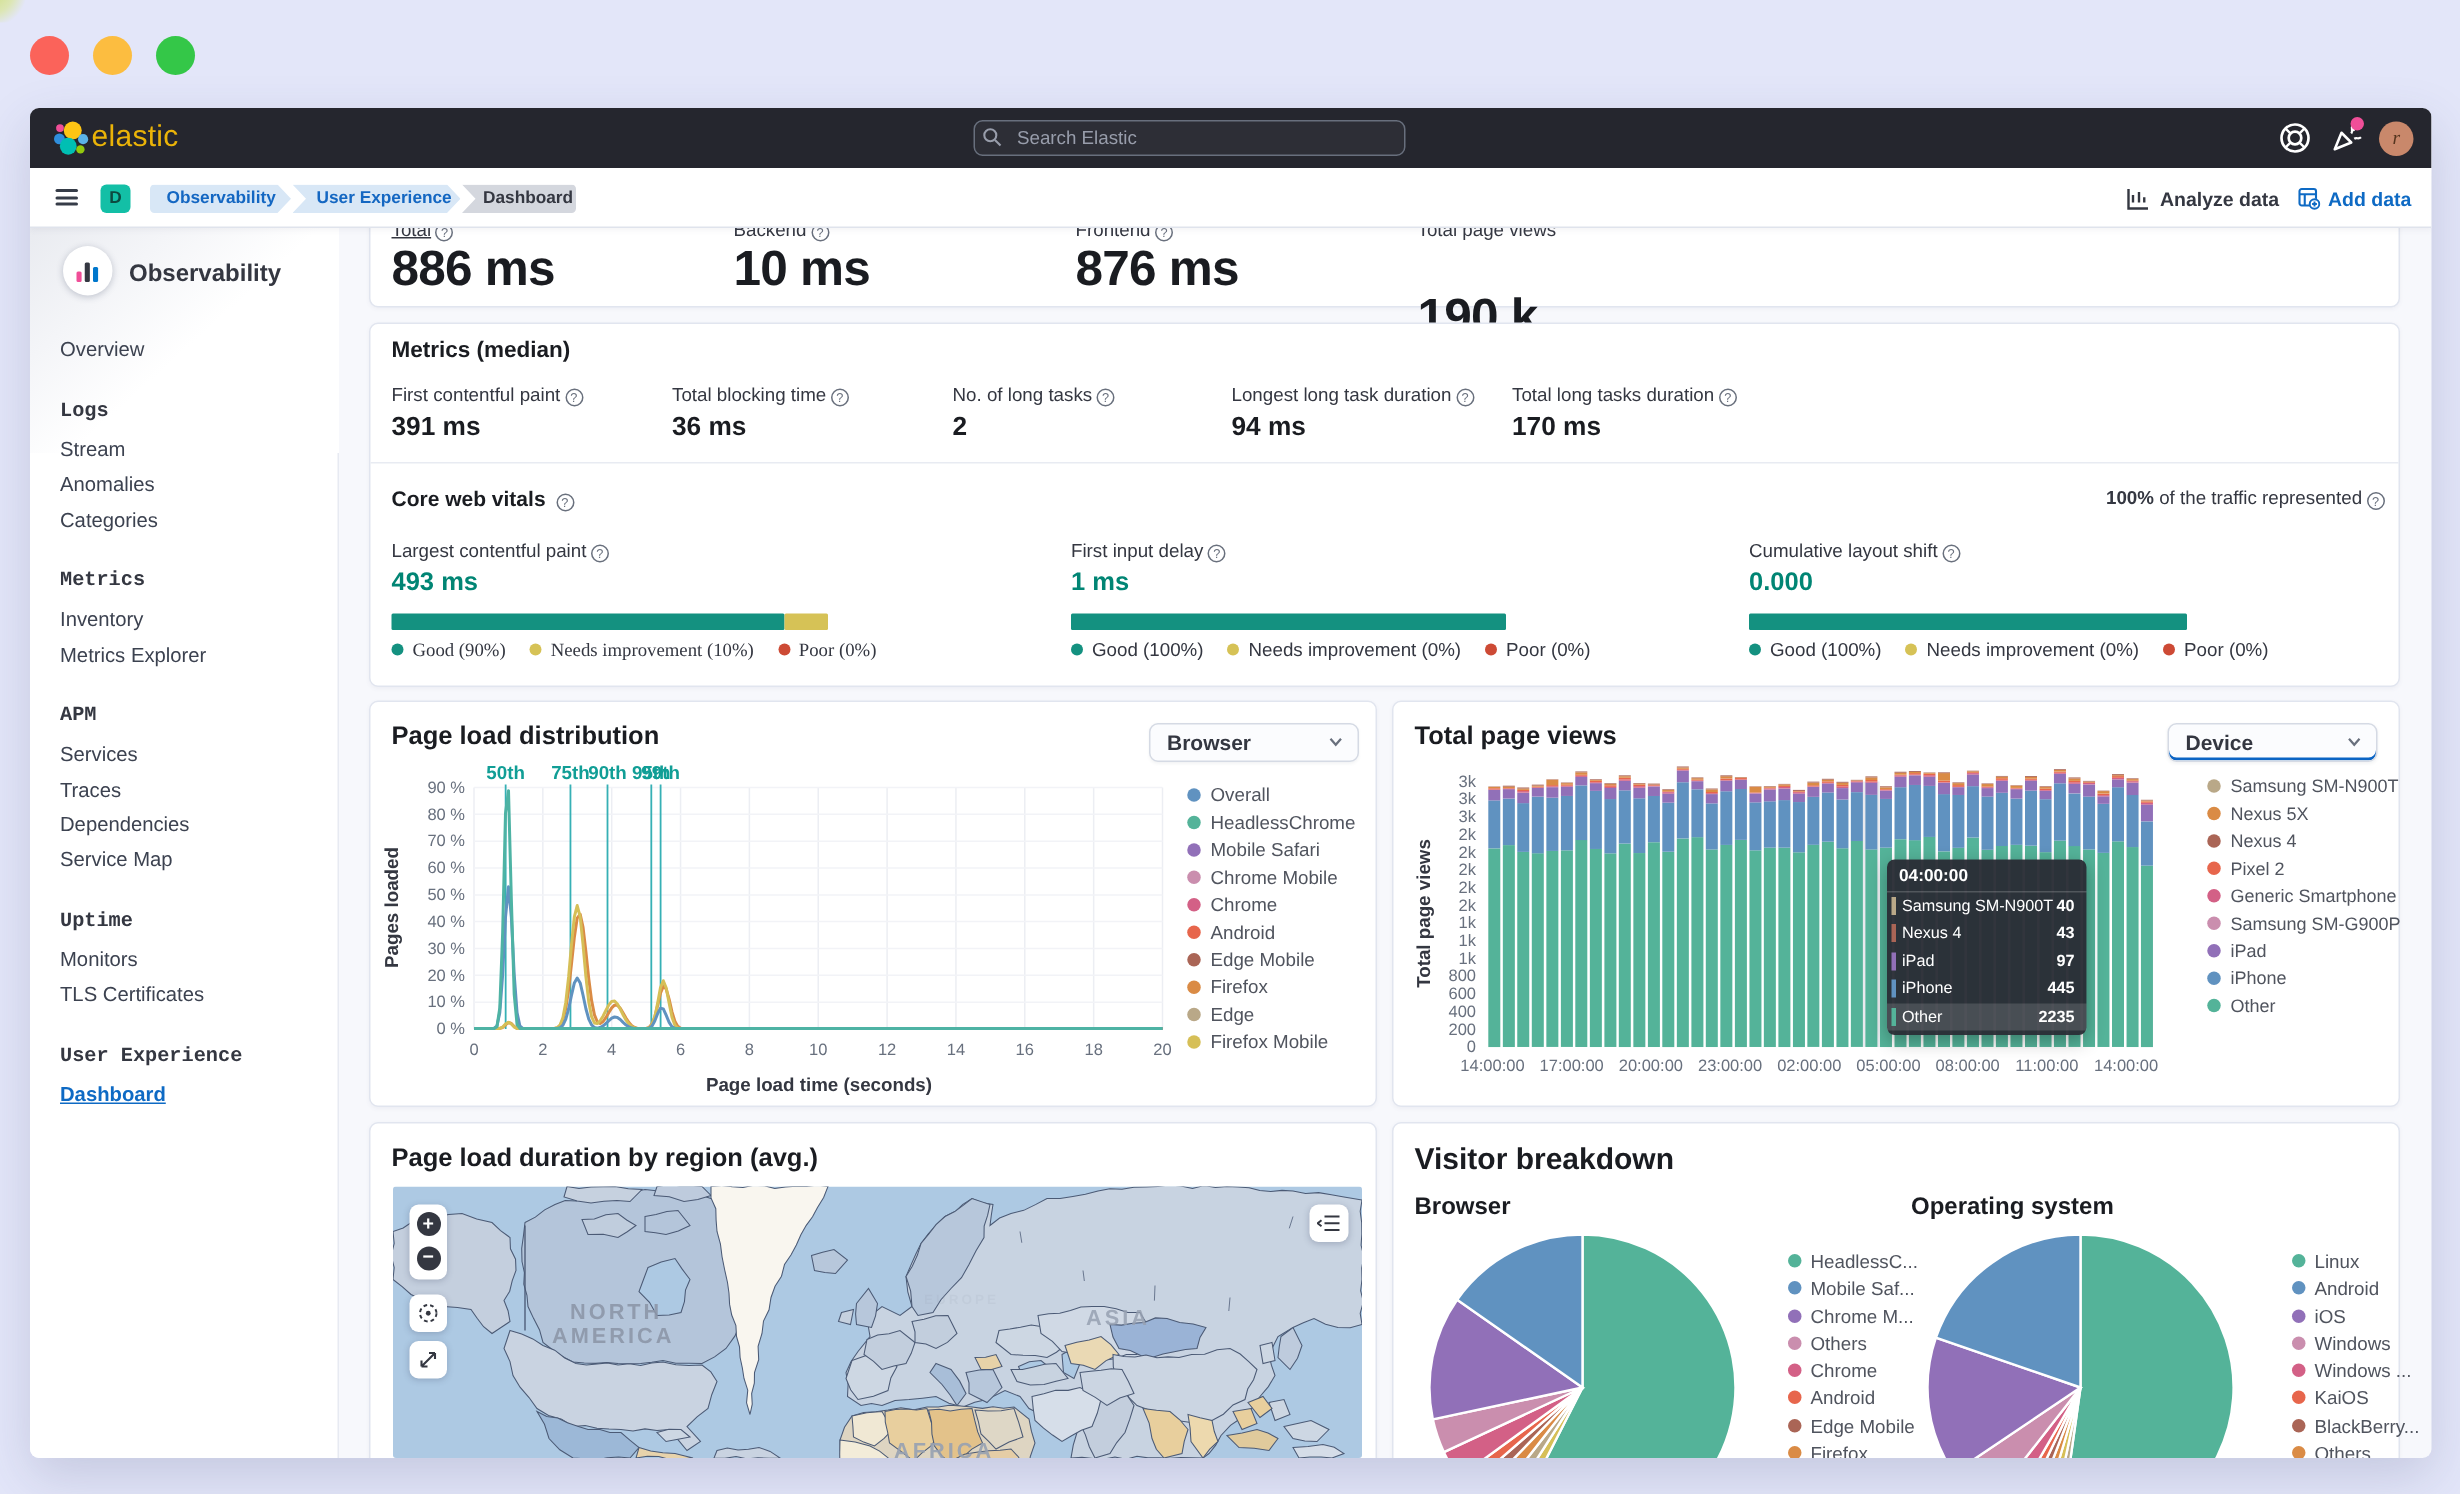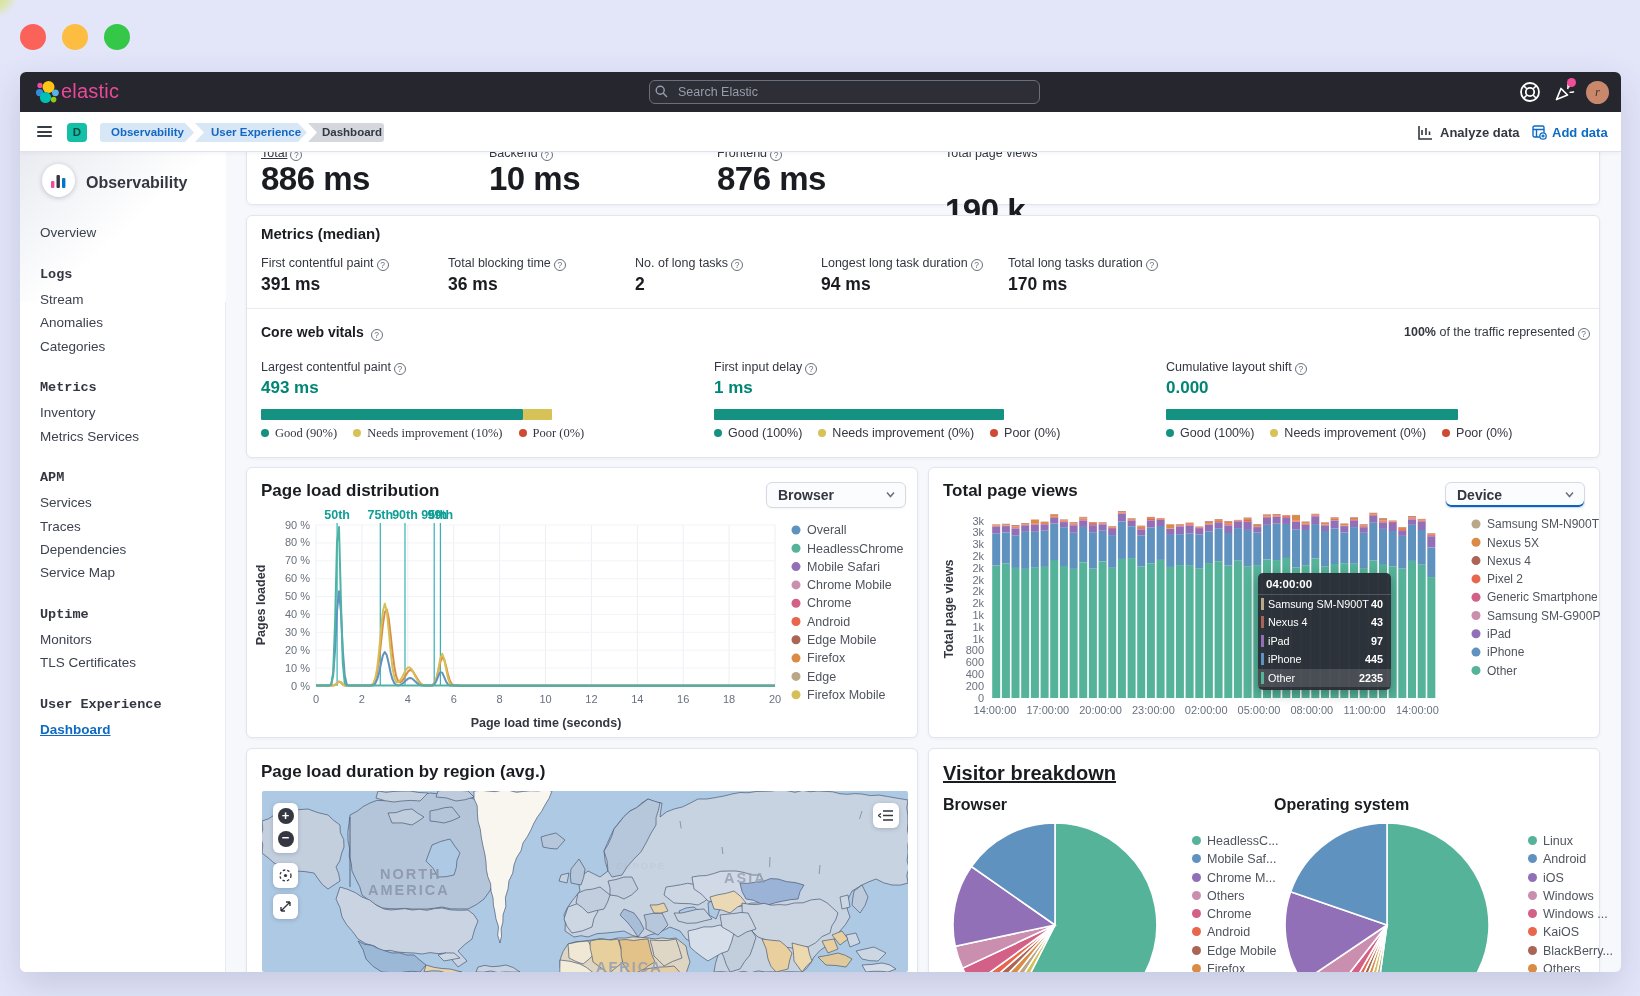--- a/index.html
+++ b/index.html
@@ -3,22 +3,22 @@
 *{margin:0;padding:0;box-sizing:border-box;}
 html,body{width:1640px;height:996px;overflow:hidden;}
 body{font-family:"Liberation Sans",sans-serif;background:#e3e6f9;position:relative;}
 .corner{position:absolute;left:0;top:0;width:20px;height:15px;
  background:radial-gradient(circle at -6px -6px,#cfdf80 0%,#dce6b4 45%,rgba(227,230,249,0) 72%);}
 #win{position:absolute;left:20px;top:72px;width:1601px;height:900px;background:#f7f8fc;
  border-radius:6px;overflow:hidden;box-shadow:0 12px 34px rgba(60,64,110,.18);}
 .abs{position:absolute;}
 
 #hdr{position:absolute;left:0;top:0;width:1601px;height:40px;background:#25262e;}
-#hdr .brand{position:absolute;left:41px;top:8px;color:#ec4899;font-size:20px;letter-spacing:.2px;}
-#search{position:absolute;left:629px;top:8px;width:391px;height:24px;border:1px solid #686f7d;
+#hdr .brand{position:absolute;left:41px;top:8px;color:#eab308;font-size:20px;letter-spacing:.2px;}
+#search{position:absolute;left:629px;top:8px;width:288px;height:24px;border:1px solid #686f7d;
  border-radius:6px;color:#989dab;font-size:12.5px;line-height:22px;padding-left:28px;background:rgba(255,255,255,.04);}
 
 #nav{position:absolute;left:0;top:40px;width:1601px;height:40px;background:#fff;z-index:30;
  border-bottom:1px solid #dfe3ec;box-shadow:0 1px 4px rgba(80,90,120,.07);}
 .burger{position:absolute;left:17px;top:14px;width:15px;height:11px;}
 .burger span{position:absolute;left:0;width:15px;height:2.2px;background:#363c48;border-radius:1px;}
 #dbadge{position:absolute;left:47px;top:11px;width:20px;height:19px;background:#13bfa6;border-radius:4px;
  color:#0c4a40;font-size:11.5px;font-weight:bold;text-align:center;line-height:19px;}
 .crumb{position:absolute;top:11px;height:19px;font-size:11.5px;font-weight:600;line-height:19px;white-space:nowrap;}
 .crumb.b{background:#d8e7f6;color:#1467c2;}
@@ -149,21 +149,21 @@
 <rect x="12" y="6" width="3.4" height="10" rx="1" fill="#0077cc"></rect>
       </svg>
       <div id="stitle">Observability</div>
       <div class="sitem " style="top:73px">Overview</div>
       <div class="sitem hd" style="top:115px">Logs</div>
       <div class="sitem " style="top:140px">Stream</div>
       <div class="sitem " style="top:163px">Anomalies</div>
       <div class="sitem " style="top:187px">Categories</div>
       <div class="sitem hd" style="top:228px">Metrics</div>
       <div class="sitem " style="top:253px">Inventory</div>
-      <div class="sitem " style="top:277px">Metrics Services</div>
+      <div class="sitem " style="top:277px">Metrics Explorer</div>
       <div class="sitem hd" style="top:318px">APM</div>
       <div class="sitem " style="top:343px">Services</div>
       <div class="sitem " style="top:367px">Traces</div>
       <div class="sitem " style="top:390px">Dependencies</div>
       <div class="sitem " style="top:413px">Service Map</div>
       <div class="sitem hd" style="top:455px">Uptime</div>
       <div class="sitem " style="top:480px">Monitors</div>
       <div class="sitem " style="top:503px">TLS Certificates</div>
       <div class="sitem hd" style="top:545px">User Experience</div>
       <div class="sitem lnk" style="top:570px">Dashboard</div>
@@ -759,21 +759,21 @@
 <svg style="position:absolute;left:5px;top:5px" width="15" height="15" viewBox="0 0 15 15">
 <path d="M3 12 L12 3 M3 12 v-4 M3 12 h4 M12 3 v4 M12 3 h-4" stroke="#343741" stroke-width="1.4" fill="none"></path>
       </svg>
     </div>
     <div class="mapbtn" style="left:853px;top:731px;width:26px;height:25px;">
 <svg style="position:absolute;left:5px;top:6px" width="16" height="13" viewBox="0 0 16 13">
 <path d="M5 2 H15 M5 6.5 H15 M5 11 H15 M3 4.5 L0.5 6.5 L3 8.5" stroke="#343741" stroke-width="1.3" fill="none"></path>
       </svg>
     </div>
     <div class="panel" style="left:908px;top:676px;width:672px;height:300px;"></div>
-    <div class="vbhead" style="left:923px;top:690px;text-decoration:underline;">Visitor breakdown</div>
+    <div class="vbhead" style="left:923px;top:690px;">Visitor breakdown</div>
     <div class="vbsub" style="left:923px;top:724px;">Browser</div>
     <div class="vbsub" style="left:1254px;top:724px;">Operating system</div>
     <svg class="abs" style="left:908px;top:676px;" width="672" height="300">
       <path d="M127,177 L127.0,75.0 A102,102 0 1 1 80.7,267.9 Z" fill="#54B399" stroke="#fff" stroke-width="1.6"></path>
       <path d="M127,177 L80.7,267.9 A102,102 0 0 1 72.2,263.0 Z" fill="#D6BF57" stroke="#fff" stroke-width="1.6"></path>
       <path d="M127,177 L72.2,263.0 A102,102 0 0 1 64.2,257.4 Z" fill="#B9A888" stroke="#fff" stroke-width="1.6"></path>
       <path d="M127,177 L64.2,257.4 A102,102 0 0 1 56.1,250.4 Z" fill="#DA8B45" stroke="#fff" stroke-width="1.6"></path>
       <path d="M127,177 L56.1,250.4 A102,102 0 0 1 50.0,243.9 Z" fill="#AA6556" stroke="#fff" stroke-width="1.6"></path>
       <path d="M127,177 L50.0,243.9 A102,102 0 0 1 44.5,237.0 Z" fill="#E7664C" stroke="#fff" stroke-width="1.6"></path>
       <path d="M127,177 L44.5,237.0 A102,102 0 0 1 34.6,220.1 Z" fill="#D36086" stroke="#fff" stroke-width="1.6"></path>

